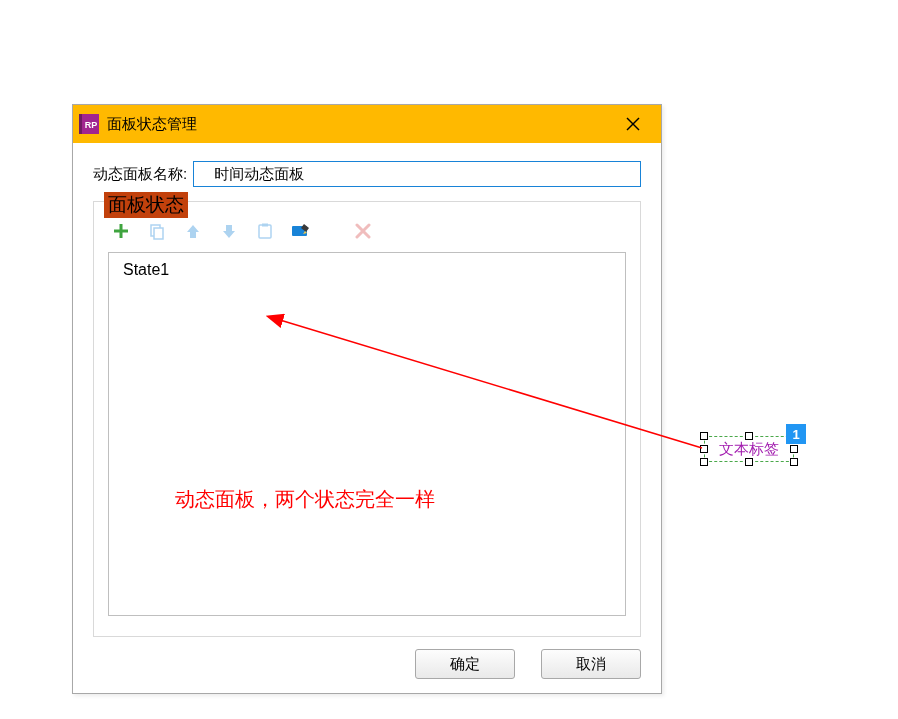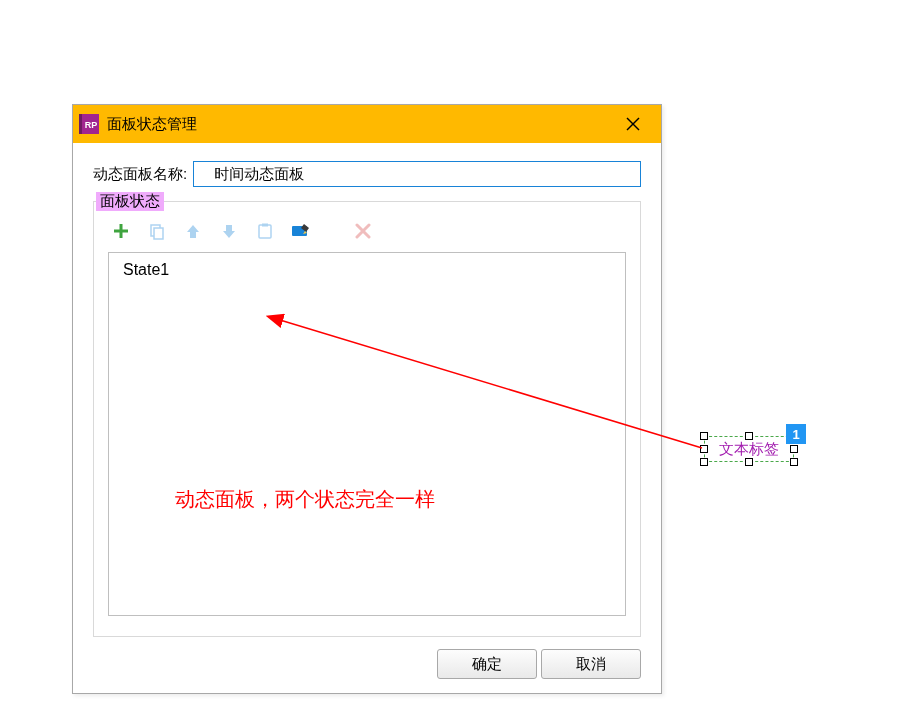--- a/index.html
+++ b/index.html
@@ -68,24 +68,24 @@
 
   .fieldset {
     position: relative;
     border: 1px solid #d9d9d9;
     height: 436px;
     padding: 14px 14px;
     margin-top: 6px;
   }
   .fieldset .legend {
     position: absolute;
-    top: -10px; left: 2px;
-    background: #f0abfc;
+    top: -10px; left: 10px;
+    background: #c2410c;
     padding: 0 4px;
-    font-size: 15px;
+    font-size: 19px;
   }
 
   .toolbar {
     display: flex;
     align-items: center;
     gap: 14px;
     padding: 4px 2px 10px 2px;
   }
   .tb-btn {
     width: 22px; height: 22px;
@@ -108,21 +108,21 @@
     position: absolute;
     left: 102px; top: 381px;
     color: #ff0000;
     font-size: 20px;
     pointer-events: none;
   }
 
   .btn-row {
     position: absolute;
     right: 20px; bottom: 14px;
-    display: flex; gap: 4px; padding-left: 7px;
+    display: flex; gap: 26px; padding-left: 7px;
   }
   .btn {
     width: 100px; height: 30px;
     border: 1px solid #a8a8a8;
     border-radius: 3px;
     background: linear-gradient(#fdfdfd, #e9e9e9);
     font-size: 15px;
     font-family: inherit;
     cursor: pointer;
   }

